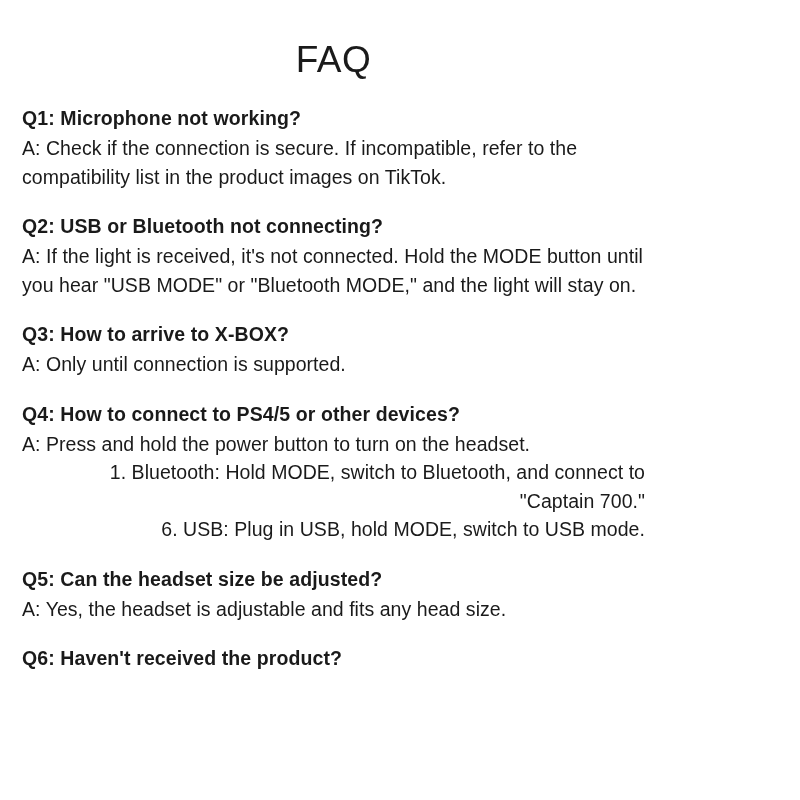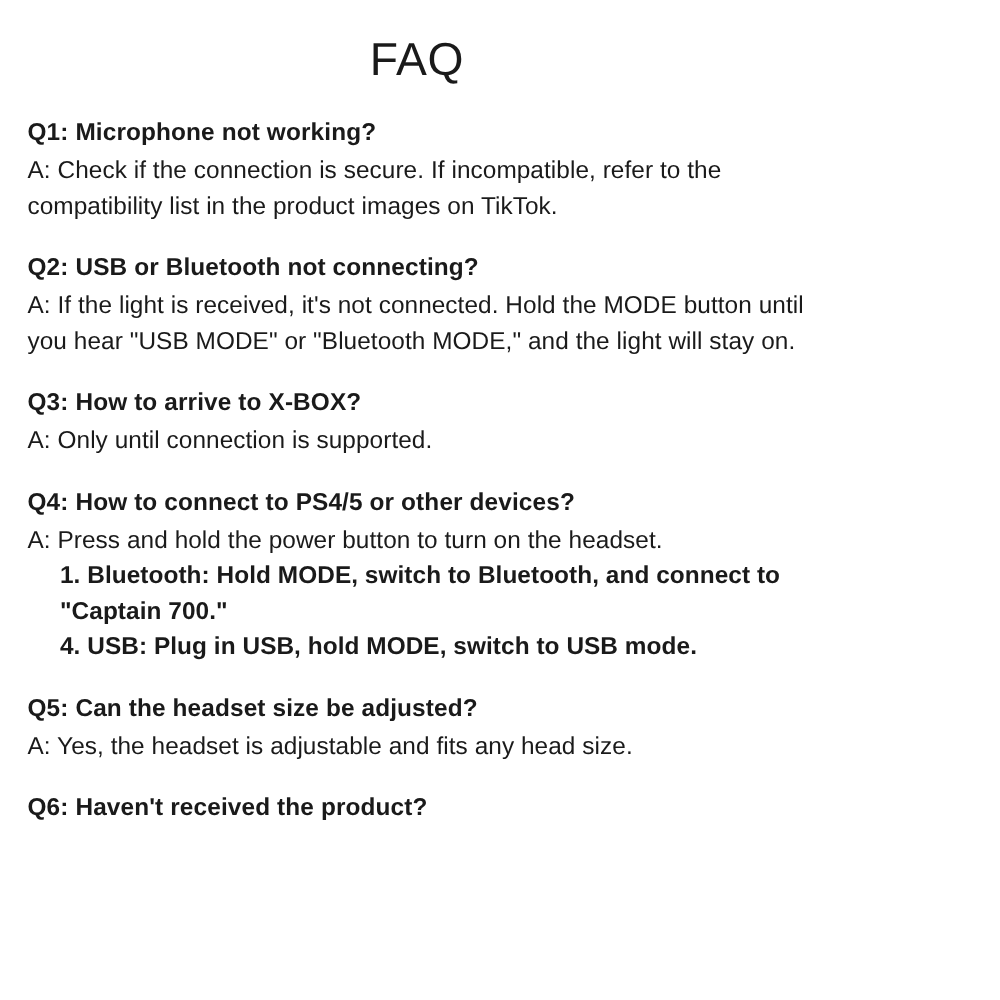--- a/index.html
+++ b/index.html
@@ -11,21 +11,21 @@
     height: 800px;
     background: #ffffff;
     font-family: "Liberation Sans", sans-serif;
     color: #1a1a1a;
     overflow: hidden;
   }
   .page {
     width: 667px;
     height: 800px;
     box-sizing: border-box;
-    padding: 26px 22px 0 22px;
+    padding: 38px 22px 0 22px;
   }
   .faq-title {
     text-align: center;
     font-size: 37px;
     font-weight: 400;
     line-height: 44px;
     margin: 0 0 22px 0;
     letter-spacing: 0.5px;
   }
   .qa-block {
@@ -48,24 +48,25 @@
     margin: 0;
     letter-spacing: 0.05px;
   }
   .sub-list {
     margin: 0;
     padding: 0;
     list-style: none;
   }
   .sub-item {
     font-size: 19.5px;
-    font-weight: 700;
+    font-weight: 400;
     line-height: 28.5px;
     padding-left: 26px;
     letter-spacing: 0.05px;
+    text-align: right;
   }
 </style>
 </head>
 <body>
 
 <div class="page">
 
   <h1 class="faq-title">FAQ</h1>
 
   <div class="qa-block">
@@ -81,21 +82,21 @@
   <div class="qa-block">
     <p class="question">Q3: How to arrive to X-BOX?</p>
     <p class="answer">A: Only until connection is supported.</p>
   </div>
 
   <div class="qa-block">
     <p class="question">Q4: How to connect to PS4/5 or other devices?</p>
     <p class="answer">A: Press and hold the power button to turn on the headset.</p>
     <ul class="sub-list">
       <li class="sub-item">1. Bluetooth: Hold MODE, switch to Bluetooth, and connect to "Captain 700."</li>
-      <li class="sub-item">4. USB: Plug in USB, hold MODE, switch to USB mode.</li>
+      <li class="sub-item">6. USB: Plug in USB, hold MODE, switch to USB mode.</li>
     </ul>
   </div>
 
   <div class="qa-block">
     <p class="question">Q5: Can the headset size be adjusted?</p>
     <p class="answer">A: Yes, the headset is adjustable and fits any head size.</p>
   </div>
 
   <div class="qa-block">
     <p class="question">Q6: Haven't received the product?</p>

